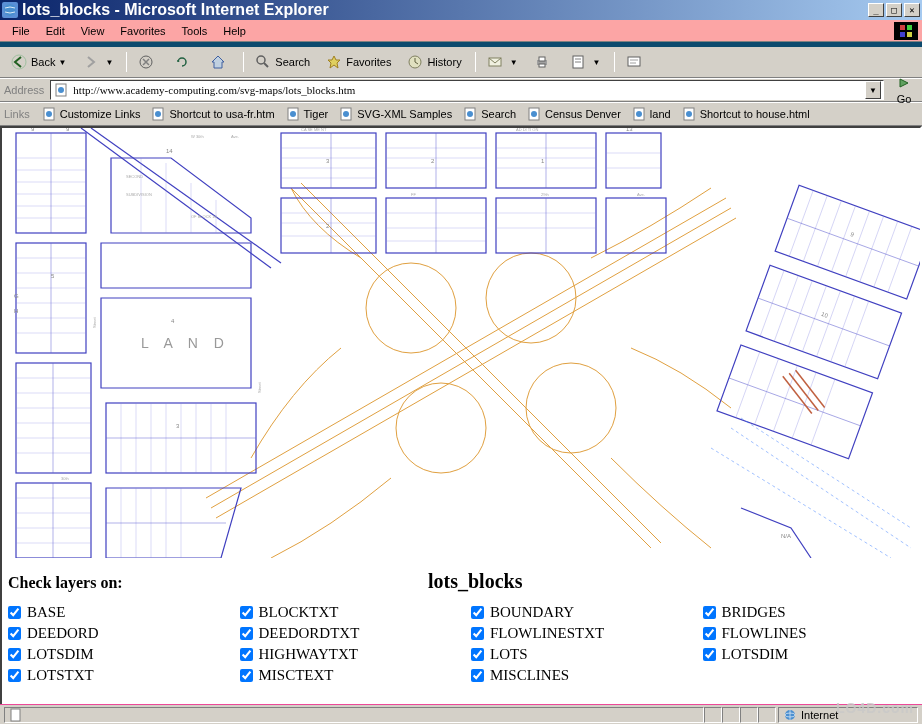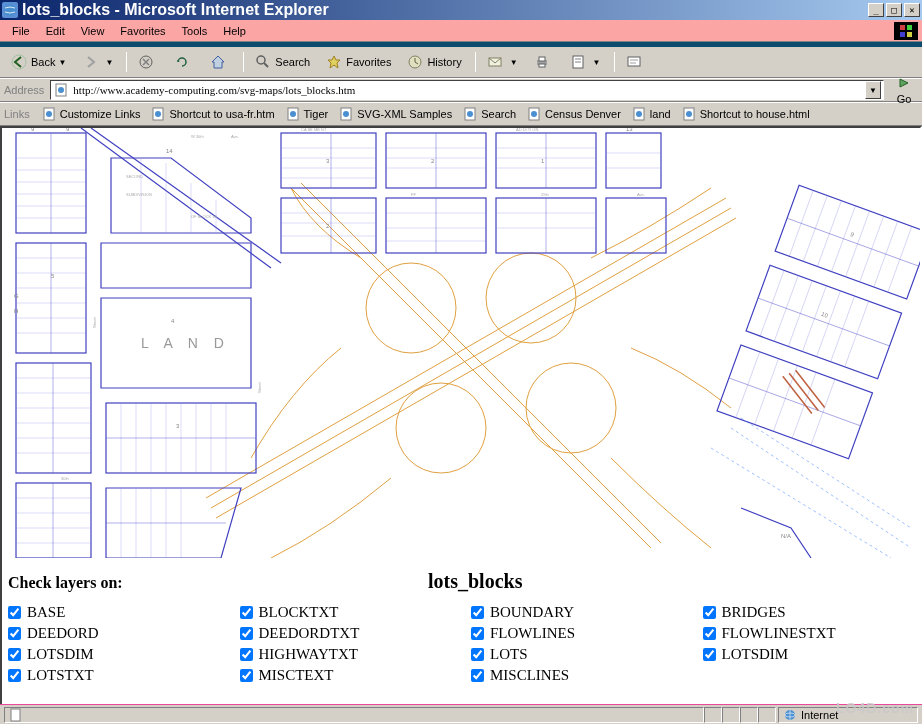--- a/index.html
+++ b/index.html
@@ -569,25 +569,25 @@
           <div class="layer-item">
             <input type="checkbox" checked="" style="">
             <span>DEEDORD</span>
           </div>
           <div class="layer-item">
             <input type="checkbox" checked="" style="">
             <span>DEEDORDTXT</span>
           </div>
           <div class="layer-item">
             <input type="checkbox" checked="" style="">
+            <span>FLOWLINESTXT</span>
+          </div>
+          <div class="layer-item">
+            <input type="checkbox" checked="" style="">
             <span>FLOWLINES</span>
-          </div>
-          <div class="layer-item">
-            <input type="checkbox" checked="" style="">
-            <span>FLOWLINESTXT</span>
           </div>
           <div class="layer-item">
             <input type="checkbox" checked="" style="">
             <span>LOTSDIM</span>
           </div>
           <div class="layer-item">
             <input type="checkbox" checked="" style="">
             <span>HIGHWAYTXT</span>
           </div>
           <div class="layer-item">

